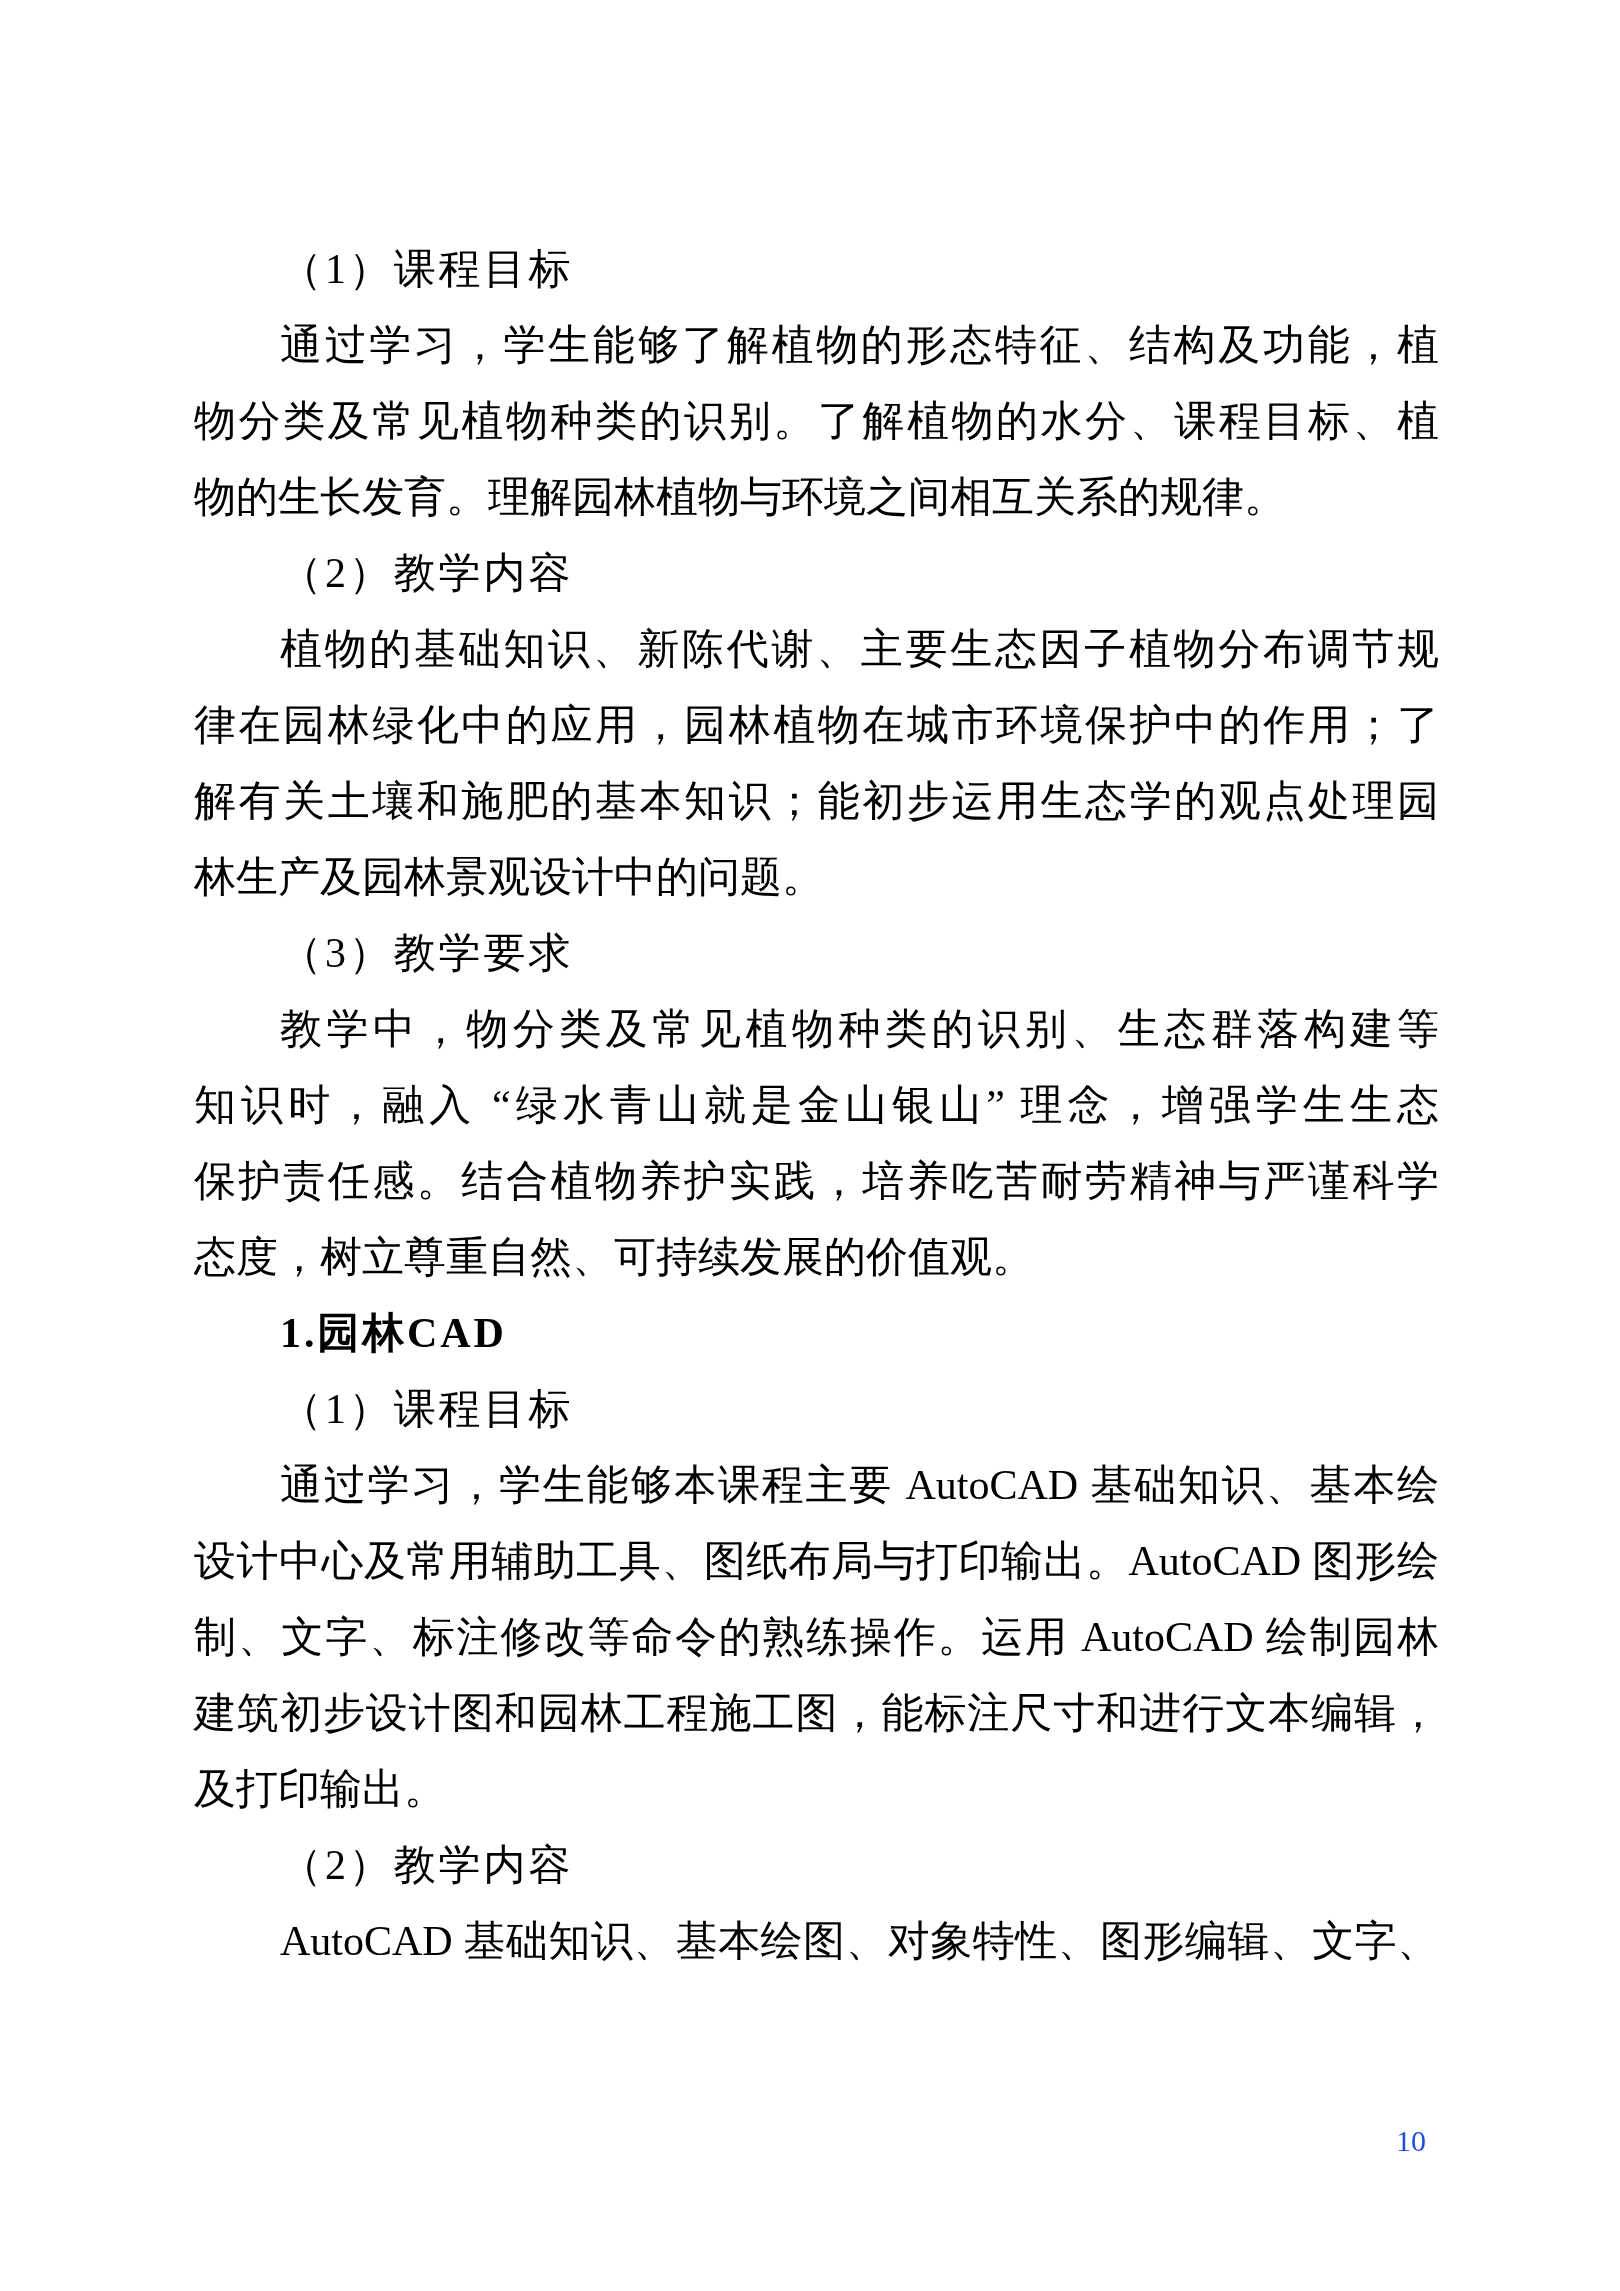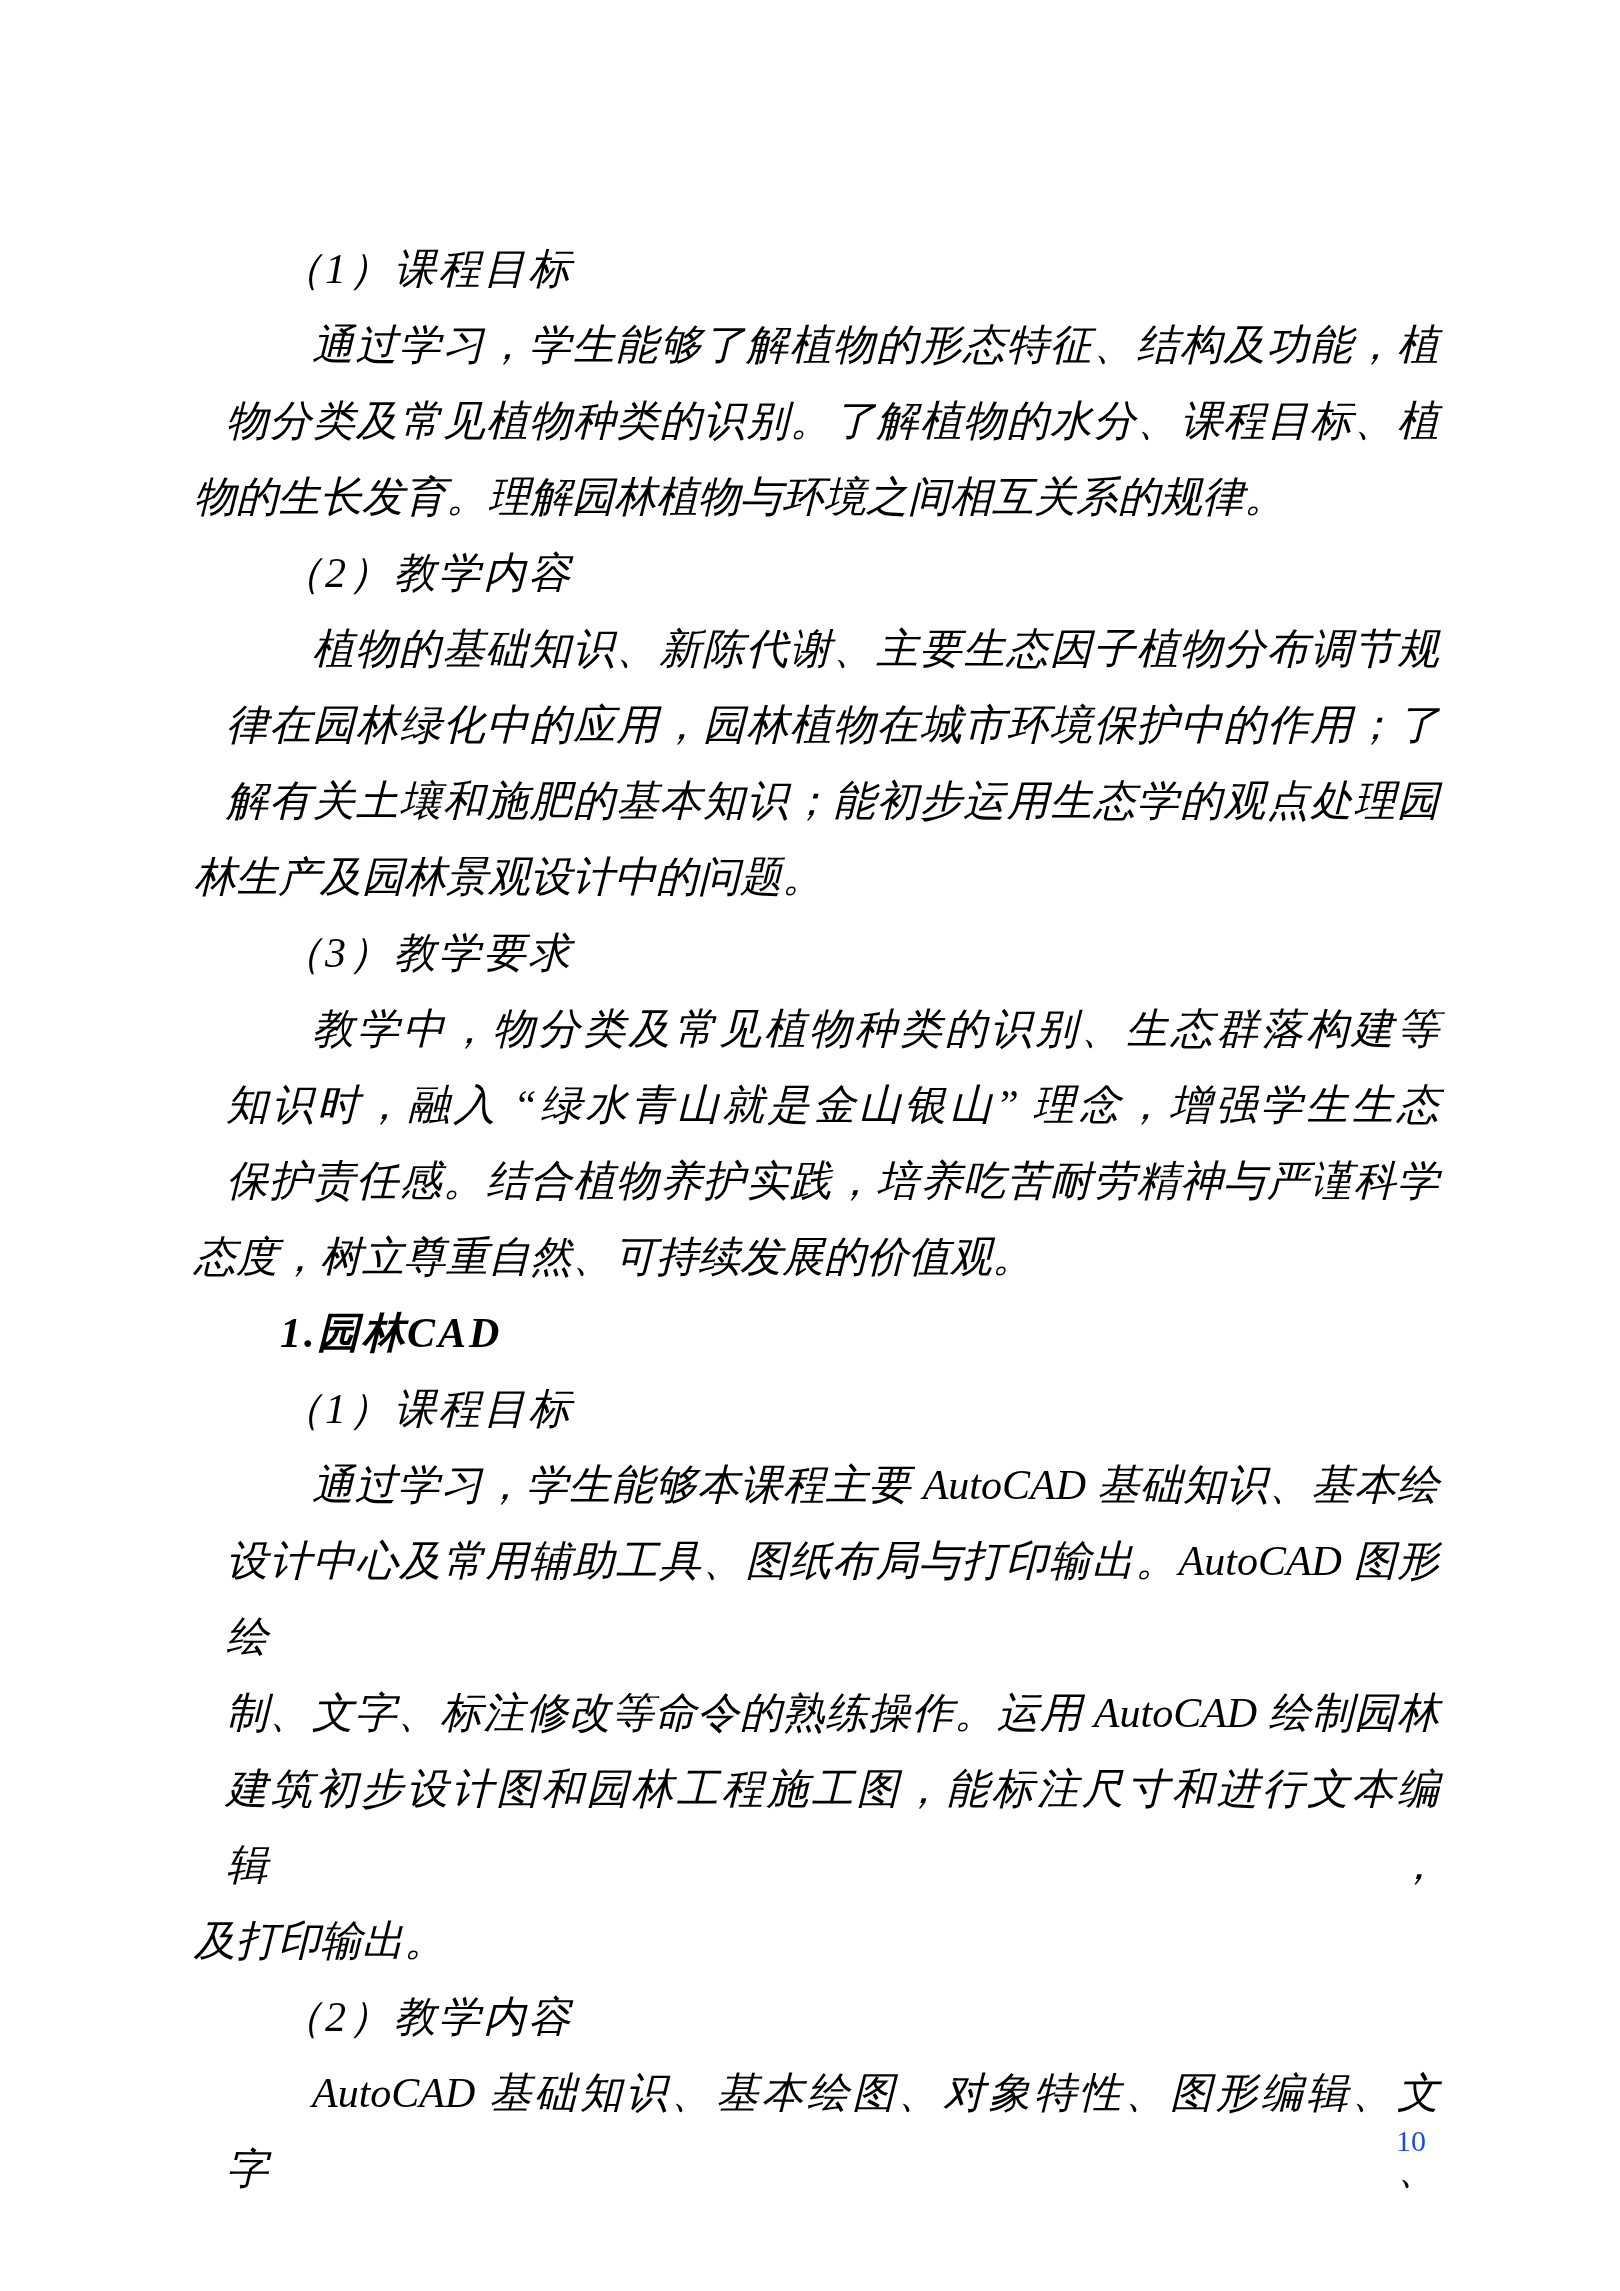--- a/index.html
+++ b/index.html
@@ -22,39 +22,37 @@
     width: 1620px;
     height: 2292px;
     background: #ffffff;
   }
   .text-block {
     position: absolute;
     left: 194px;
     top: 231px;
     width: 1245px;
     font-size: 42px;
-    font-style: italic;
   }
   .line {
     line-height: 76px;
     min-height: 76px;
     text-align: left;
   }
   
   .line--start,
   .line--start-justify,
   .line--start-bold {
     text-indent: 86px;
   }
   
   .line--justify,
   .line--start-justify {
     text-align: justify;
     text-align-last: justify;
-    margin-left: 32px;
   }
   
   .line--start,
   .line--start-bold {
     letter-spacing: 2.9px;
   }
   .line--start-bold {
     font-weight: bold;
   }
   .page-number {

